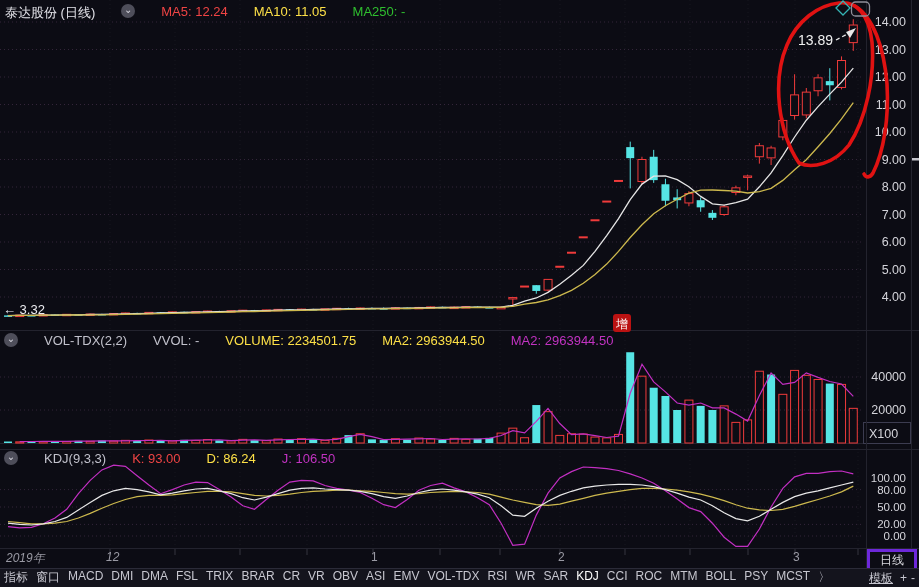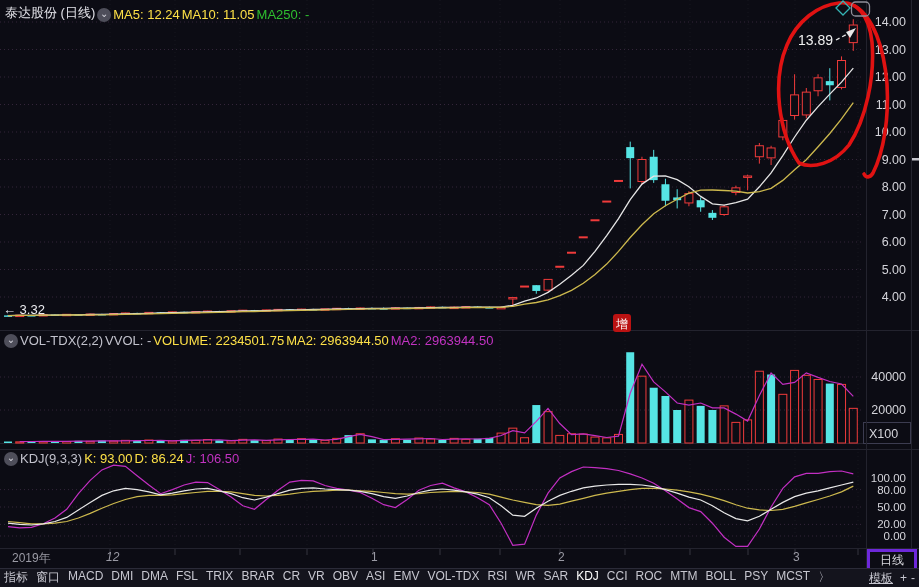--- a/index.html
+++ b/index.html
@@ -1,26 +1,26 @@
 <!DOCTYPE html>
 <html><head>
 <meta charset="utf-8">
 <style>
   html,body{margin:0;padding:0;background:#000;}
   #app{position:relative;width:919px;height:587px;background:#0c0c14;overflow:hidden;
        font-family:"Liberation Sans",sans-serif;}
   #plot{position:absolute;top:0;left:0;z-index:0;}
   svg text{font-family:"Liberation Sans",sans-serif;}
-  .hdr{position:absolute;z-index:2;display:flex;align-items:flex-end;gap:2px;font-size:13px;white-space:nowrap;}
+  .hdr{position:absolute;z-index:2;display:flex;align-items:flex-start;gap:26px;font-size:13px;white-space:nowrap;}
   .main-hdr{top:4px;left:5px;color:#e2e2e8;}
   .vol-hdr{top:333px;left:4px;color:#c2c2cc;}
   .kdj-hdr{top:451px;left:4px;color:#c2c2cc;}
   .cicon{width:14px;height:14px;border-radius:50%;background:#4e4e5a;color:#d6d6de;
          font-size:10px;line-height:12px;text-align:center;display:inline-block;cursor:pointer;}
-  .c-ylw{color:#fde047;} .c-grn{color:#2fbf2f;} .c-mag{color:#c233c2;} .c-wht{color:#fde047;}
+  .c-ylw{color:#fde047;} .c-grn{color:#2fbf2f;} .c-mag{color:#c233c2;} .c-wht{color:#ef4444;}
   #timeline{position:absolute;top:549px;left:0;width:919px;height:18px;z-index:2;
             font-size:12px;color:#9a9aa4;}
   #timeline span.tl{position:absolute;top:1px;}
   .period-box{position:absolute;left:867px;top:0;width:44px;height:16px;border:3px solid #6d28d9;
               color:#dcdce2;text-align:center;line-height:16px;font-size:12px;cursor:pointer;}
   #toolbar{position:absolute;top:568px;left:0;width:919px;height:19px;z-index:2;box-sizing:border-box;
            background:#14141d;border-top:1px solid #2b2b38;font-size:12px;color:#c6c6cf;}
   #tb-left{position:absolute;left:4px;top:0;height:18px;display:flex;align-items:flex-start;}
   .tb-item{margin-right:8px;white-space:nowrap;cursor:pointer;}
   .tb-item.active{color:#ffffff;}
@@ -372,21 +372,21 @@
   <div class="hdr kdj-hdr">
     <span class="cicon">⌄</span>
     <span>KDJ(9,3,3)</span>
     <span class="c-wht">K: 93.00</span>
     <span class="c-ylw">D: 86.24</span>
     <span class="c-mag">J: 106.50</span>
   </div>
 
   <div id="timeline">
     <div class="period-box">日线</div>
-  <span class="tl" style="left: 12px;">2019年</span>
+  <span class="tl" style="left: 6px; font-style: italic;">2019年</span>
       <span class="tl" style="left: 106px; font-style: italic;">12</span>
       <span class="tl" style="left: 371px;">1</span>
       <span class="tl" style="left: 558px;">2</span>
       <span class="tl" style="left: 793px;">3</span>
     </div>
 
   <div id="toolbar">
     <div id="tb-left">
         <span class="tb-item">指标</span>
         <span class="tb-item">窗口</span>

